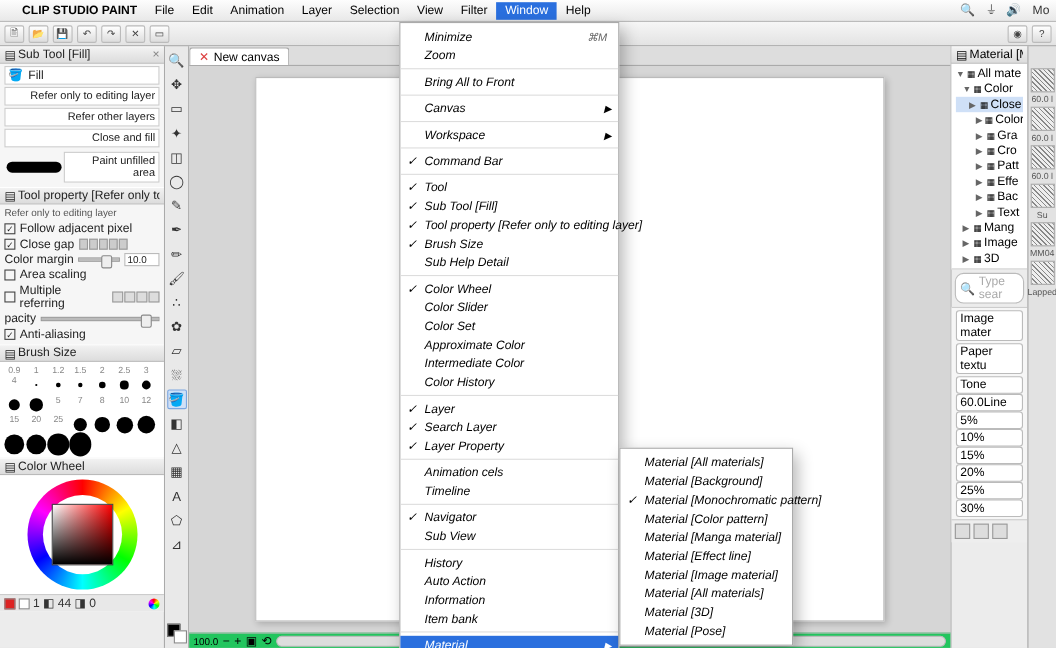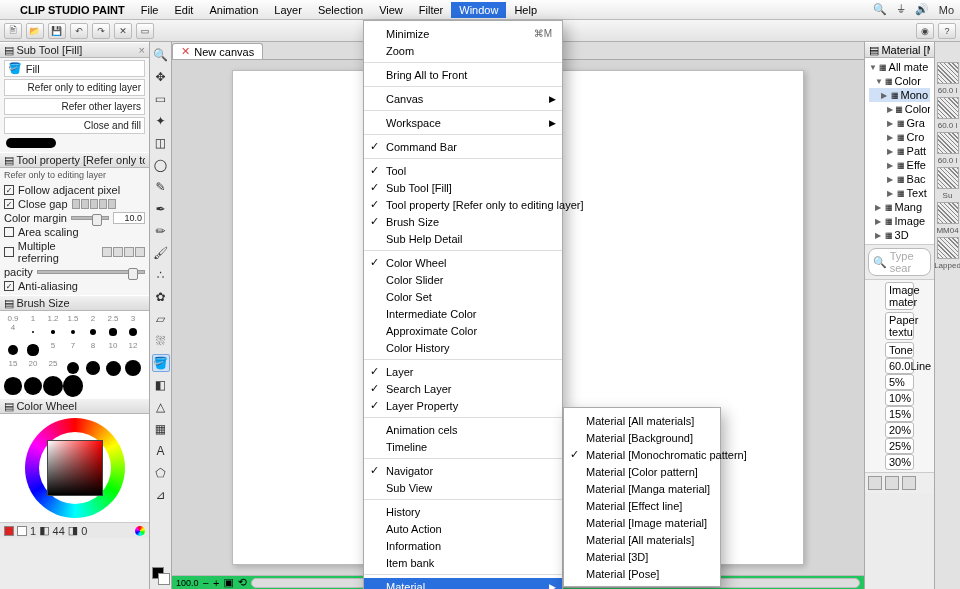--- a/index.html
+++ b/index.html
@@ -25,21 +25,21 @@
 .left-col { width: 150px; background: #ececec; border-right: 1px solid #aaa; display:flex; flex-direction:column; font-size:10px; color:#222; }
 .panel-hd { height: 16px; background: linear-gradient(#f2f2f2,#dcdcdc); border-top:1px solid #fff; border-bottom:1px solid #b5b5b5; display:flex; align-items:center; padding:0 4px; gap:2px; }
 .panel-hd .x { margin-left:auto; color:#888; }
 .panel-body { background:#f6f6f6; padding:2px 4px; }
 .left-col .fill-row { background:#fff; border:1px solid #ccc; padding:2px 3px; margin:2px 0; font-size:10px; text-align:right; }
 .brush-stroke { width: 50px; height: 10px; background:#000; border-radius: 5px / 50%; margin: 2px; }
 .prop-row { display:flex; align-items:center; gap:4px; padding:1px 0; }
 .chk { width:10px; height:10px; border:1px solid #444; display:inline-flex; align-items:center; justify-content:center; font-size:8px; }
 .slider { flex:1; height:4px; background:linear-gradient(to right,#bbb,#bbb); border:1px solid #999; position:relative; }
 .slider::after { content:""; position:absolute; right:6px; top:-3px; width:8px; height:10px; background:#eee; border:1px solid #888; border-radius:2px;}
-.numval { width:32px; text-align:right; font-size:9px; background:#fff; border:1px solid #bbb; padding:0 2px;}
+.numval { width:32px; text-align:left; font-size:9px; background:#fff; border:1px solid #bbb; padding:0 2px;}
 
 .brush-sizes { display:flex; flex-wrap:wrap; padding:3px; gap:0; background:#fff; }
 .bs-label { width:20px; font-size:8px; color:#888; text-align:center; }
 .bs-cell { width:20px; height:18px; display:flex; align-items:center; justify-content:center;}
 .bs-dot { background:#000; border-radius:50%; }
 
 .color-wheel { position:relative; width:100px; height:100px; margin:4px auto; }
 .cw-ring { width:100px; height:100px; border-radius:50%; background: conic-gradient(red,yellow,lime,cyan,blue,magenta,red); position:absolute; }
 .cw-inner { position:absolute; left:22px; top:22px; width:56px; height:56px; background: linear-gradient(to top, black, transparent), linear-gradient(to right, white, red); border:1px solid #444;}
 .cw-bar { display:flex; align-items:center; gap:3px; padding:1px 4px; font-size:9px; color:#333; background:#e8e8e8; border-top:1px solid #ccc;}
@@ -64,33 +64,33 @@
 .scroll-h .thumb { position:absolute; left:40%; width:60px; height:8px; background:#bbb; border-radius:4px; top:0;}
 .zoom-val { font-size:9px; }
 
 
 .right-col { width: 70px; background:#ececec; border-left:1px solid #aaa; display:flex; flex-direction:column; font-size:9px; }
 .right-col .tree { padding:2px 4px; background:#fff; border-bottom:1px solid #ccc; max-height:190px; overflow:hidden;}
 .tree-row { display:flex; align-items:center; gap:2px; padding:1px 0; white-space:nowrap; overflow:hidden; }
 .tree-row.sel { background:#cfe0f7; }
 .tree-row .tri { width:8px; color:#666; font-size:8px;}
 .search-box { background:#fff; border:1px solid #bbb; border-radius:8px; padding:1px 4px; margin:3px; color:#aaa; display:flex; gap:3px; align-items:center;}
-.right-col .chips { padding:2px 20px; background:#f6f6f6; display:flex; flex-direction:column; gap:2px; border-top:1px solid #ccc;}
+.right-col .chips { padding:2px 4px; background:#f6f6f6; display:flex; flex-direction:column; gap:2px; border-top:1px solid #ccc;}
 .chip { background:#fff; border:1px solid #bbb; border-radius:3px; padding:1px 3px; text-align:left;}
 .right-col .grid { display:flex; gap:3px; padding:3px; background:#eee; border-top:1px solid #ccc; justify-content:flex-start; flex-wrap:wrap;}
 .grid .g { width:14px; height:14px; border:1px solid #999; background:#ddd;}
 
 
 .far-right { width:26px; background:#e2e2e2; border-left:1px solid #aaa; font-size:8px; color:#333; display:flex; flex-direction:column; align-items:center; padding-top:20px; gap:2px;}
 .far-right .thumb { width:22px; height:22px; background: repeating-linear-gradient(45deg,#888,#888 1px,#eee 1px,#eee 3px); border:1px solid #aaa;}
 .far-right .lbl { font-size:8px; color:#555;}
 
 
 .menu { position:absolute; background:#fff; border:1px solid #aaa; box-shadow: 4px 6px 14px rgba(0,0,0,.3); padding:4px 0; z-index: 500; }
-.menu .row { display:flex; align-items:center; height:17px; padding: 0 18px 0 22px; position:relative; white-space:nowrap; font-size:11px;}
+.menu .row { display:flex; align-items:center; height:17px; padding: 0 18px 0 22px; position:relative; white-space:nowrap; font-size:11px;font-style:italic;}
 .menu .row.hl { background:#2a6fde; color:#fff; }
 .menu .row .chk { position:absolute; left:6px; border:none; width:auto; height:auto; font-size:11px; }
 .menu .row .arrw { position:absolute; right:6px; font-size:9px; }
 .menu .row .sc { position:absolute; right:10px; color:#666; font-size:10px;}
 .menu .row.hl .sc, .menu .row.hl .arrw { color:#fff; }
 .menu hr { border:none; border-top:1px solid #ddd; margin:3px 0;}
 
 #win-menu { left:363px; top:20px; width:200px; }
 #mat-submenu { left:563px; top:407px; width:158px; }
 </style>
@@ -133,20 +133,21 @@
       <div style="display:flex;align-items:center;gap:4px;background:#fff;border:1px solid #ccc;padding:1px 3px">
         <span>🪣</span>
         <span>Fill</span>
       </div>
       <div id="fill-items">
           <div class="fill-row">Refer only to editing layer</div>
           <div class="fill-row">Refer other layers</div>
           <div class="fill-row">Close and fill</div>
           <div style="display: flex; align-items: center;">
             <div class="brush-stroke"></div>
+            <div class="fill-row" style="flex: 1 1 0%;">Paint unfilled area</div>
           </div>
         </div>
     </div>
 
     <div class="panel-hd">
       <span>▤</span>
       <span style="overflow:hidden;white-space:nowrap">Tool property [Refer only to editing lay</span>
     </div>
     <div class="panel-body">
       <div style="font-size:9px;color:#555;margin-bottom:3px">Refer only to editing layer</div>
@@ -350,21 +351,21 @@
           <span>All mate</span>
         </div>
         <div class="tree-row" style="padding-left: 6px;">
           <span class="tri">▼</span>
           <span style="font-size: 8px;">▦</span>
           <span>Color</span>
         </div>
         <div class="tree-row sel" style="padding-left: 12px;">
           <span class="tri">▶</span>
           <span style="font-size: 8px;">▦</span>
-          <span>Mono</span>
+          <span>Close</span>
         </div>
         <div class="tree-row" style="padding-left: 18px;">
           <span class="tri">▶</span>
           <span style="font-size: 8px;">▦</span>
           <span>Color</span>
         </div>
         <div class="tree-row" style="padding-left: 18px;">
           <span class="tri">▶</span>
           <span style="font-size: 8px;">▦</span>
           <span>Gra</span>
@@ -503,24 +504,24 @@
       <span class="chk">✓</span>
       <span>Color Wheel</span>
     </div>
     <div class="row">
       <span>Color Slider</span>
     </div>
     <div class="row">
       <span>Color Set</span>
     </div>
     <div class="row">
+      <span>Approximate Color</span>
+    </div>
+    <div class="row">
       <span>Intermediate Color</span>
-    </div>
-    <div class="row">
-      <span>Approximate Color</span>
     </div>
     <div class="row">
       <span>Color History</span>
     </div>
     <hr>
     <div class="row">
       <span class="chk">✓</span>
       <span>Layer</span>
     </div>
     <div class="row">

